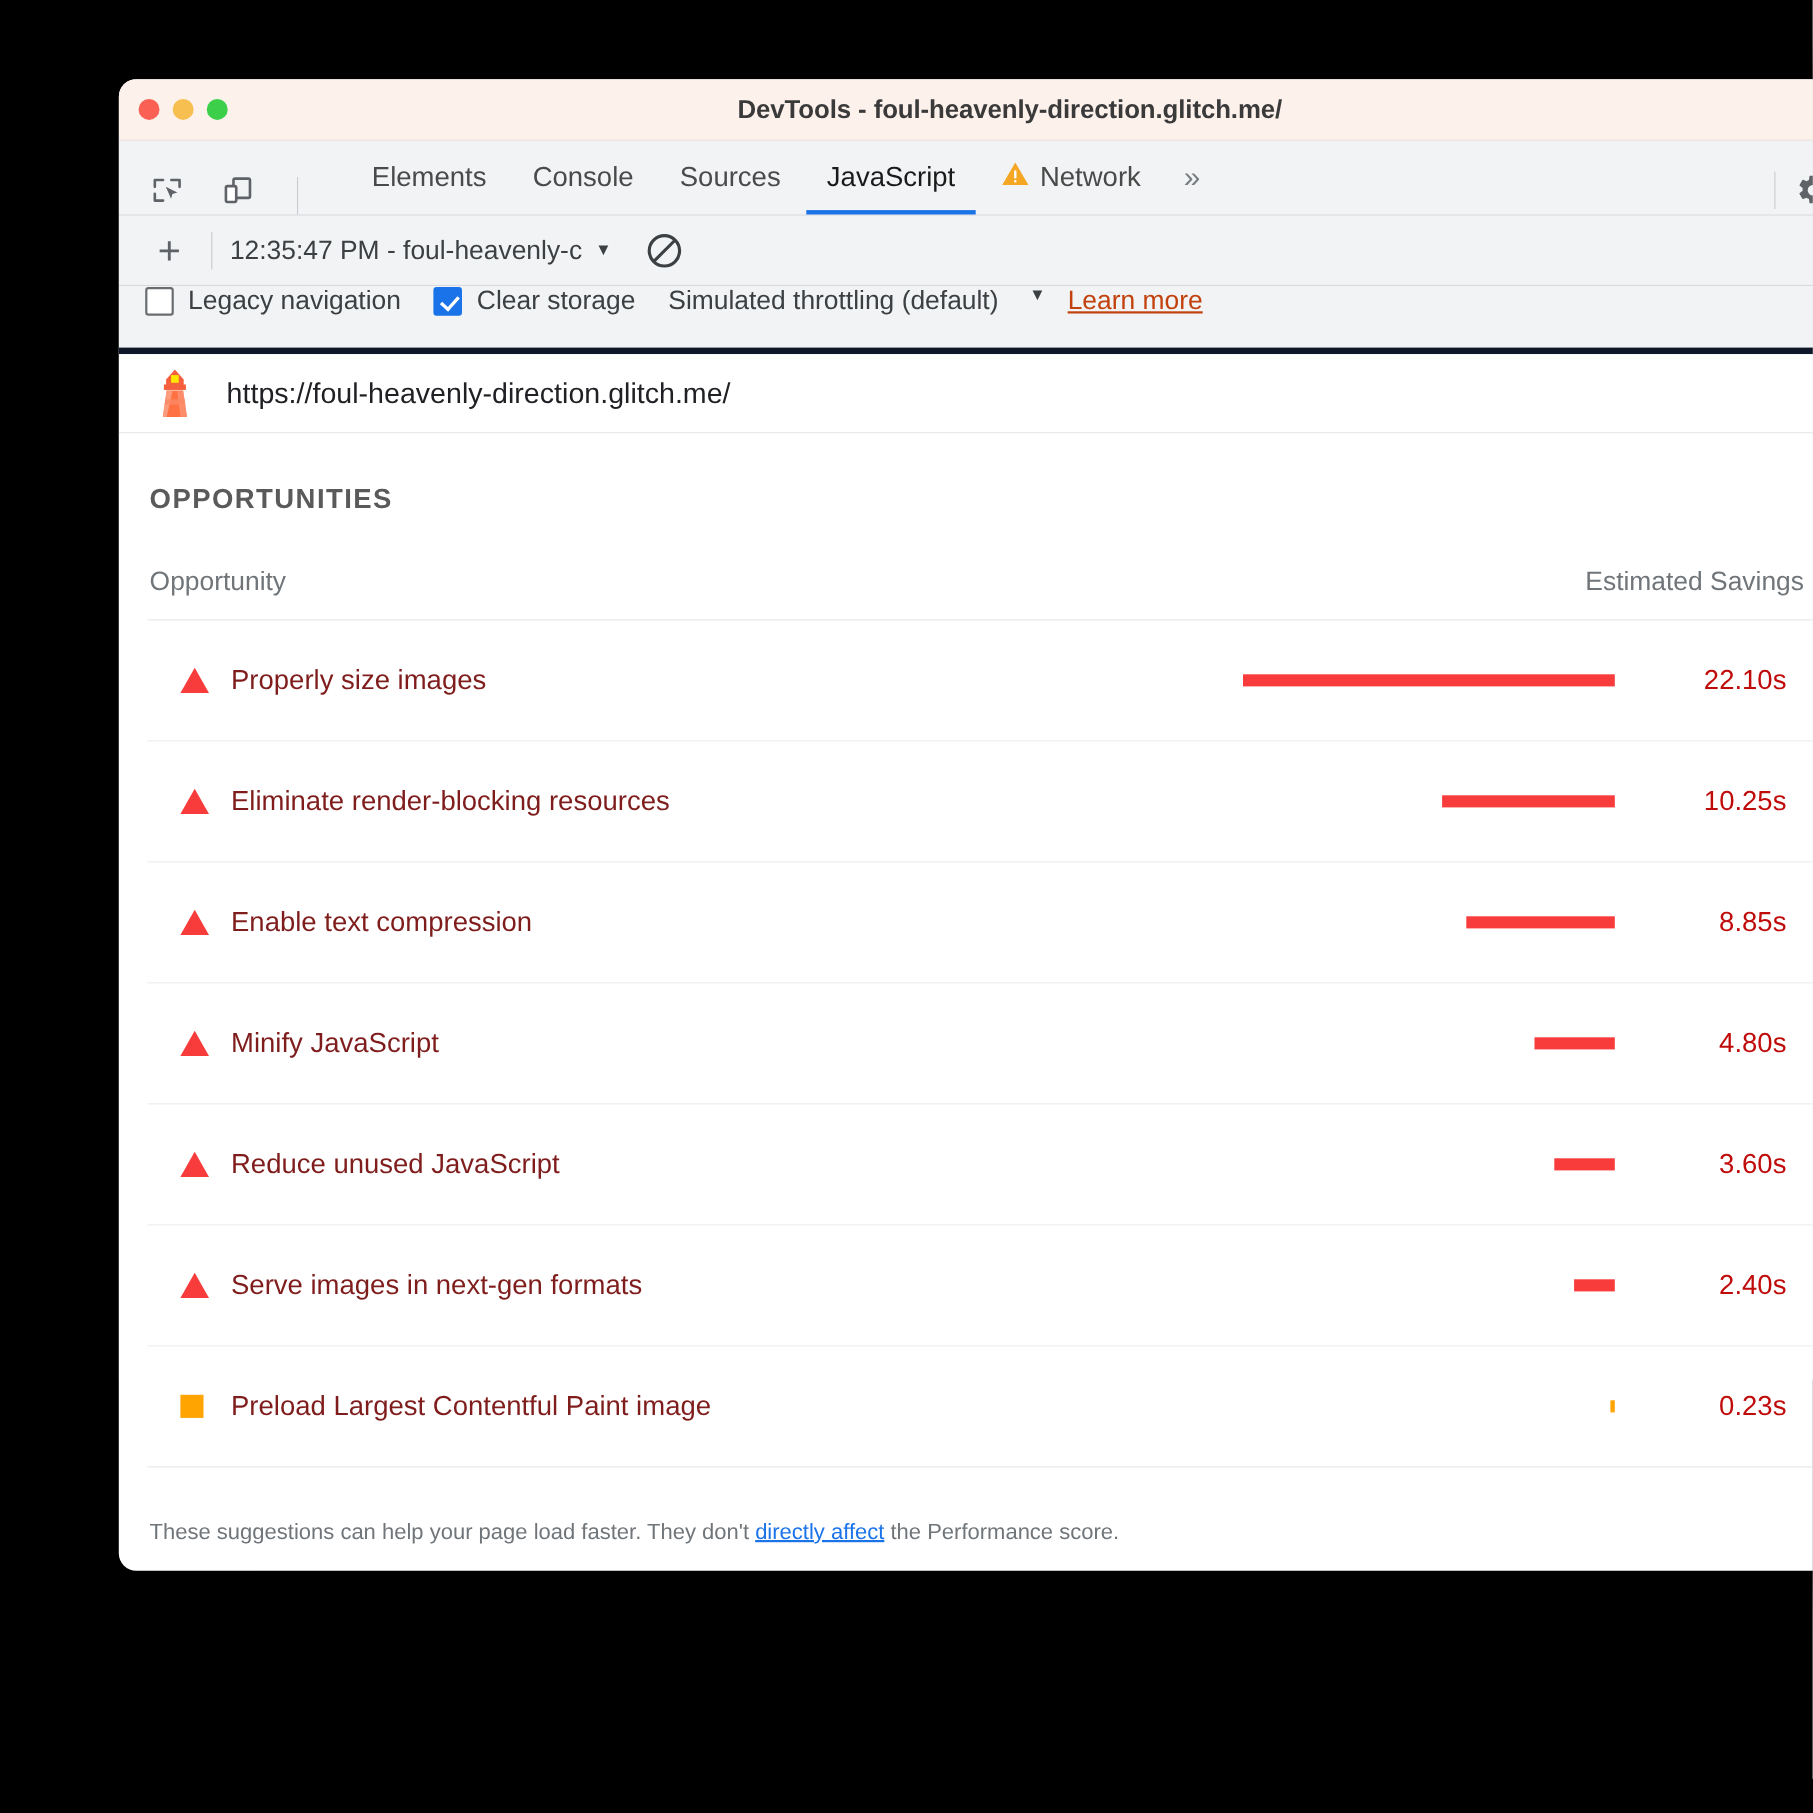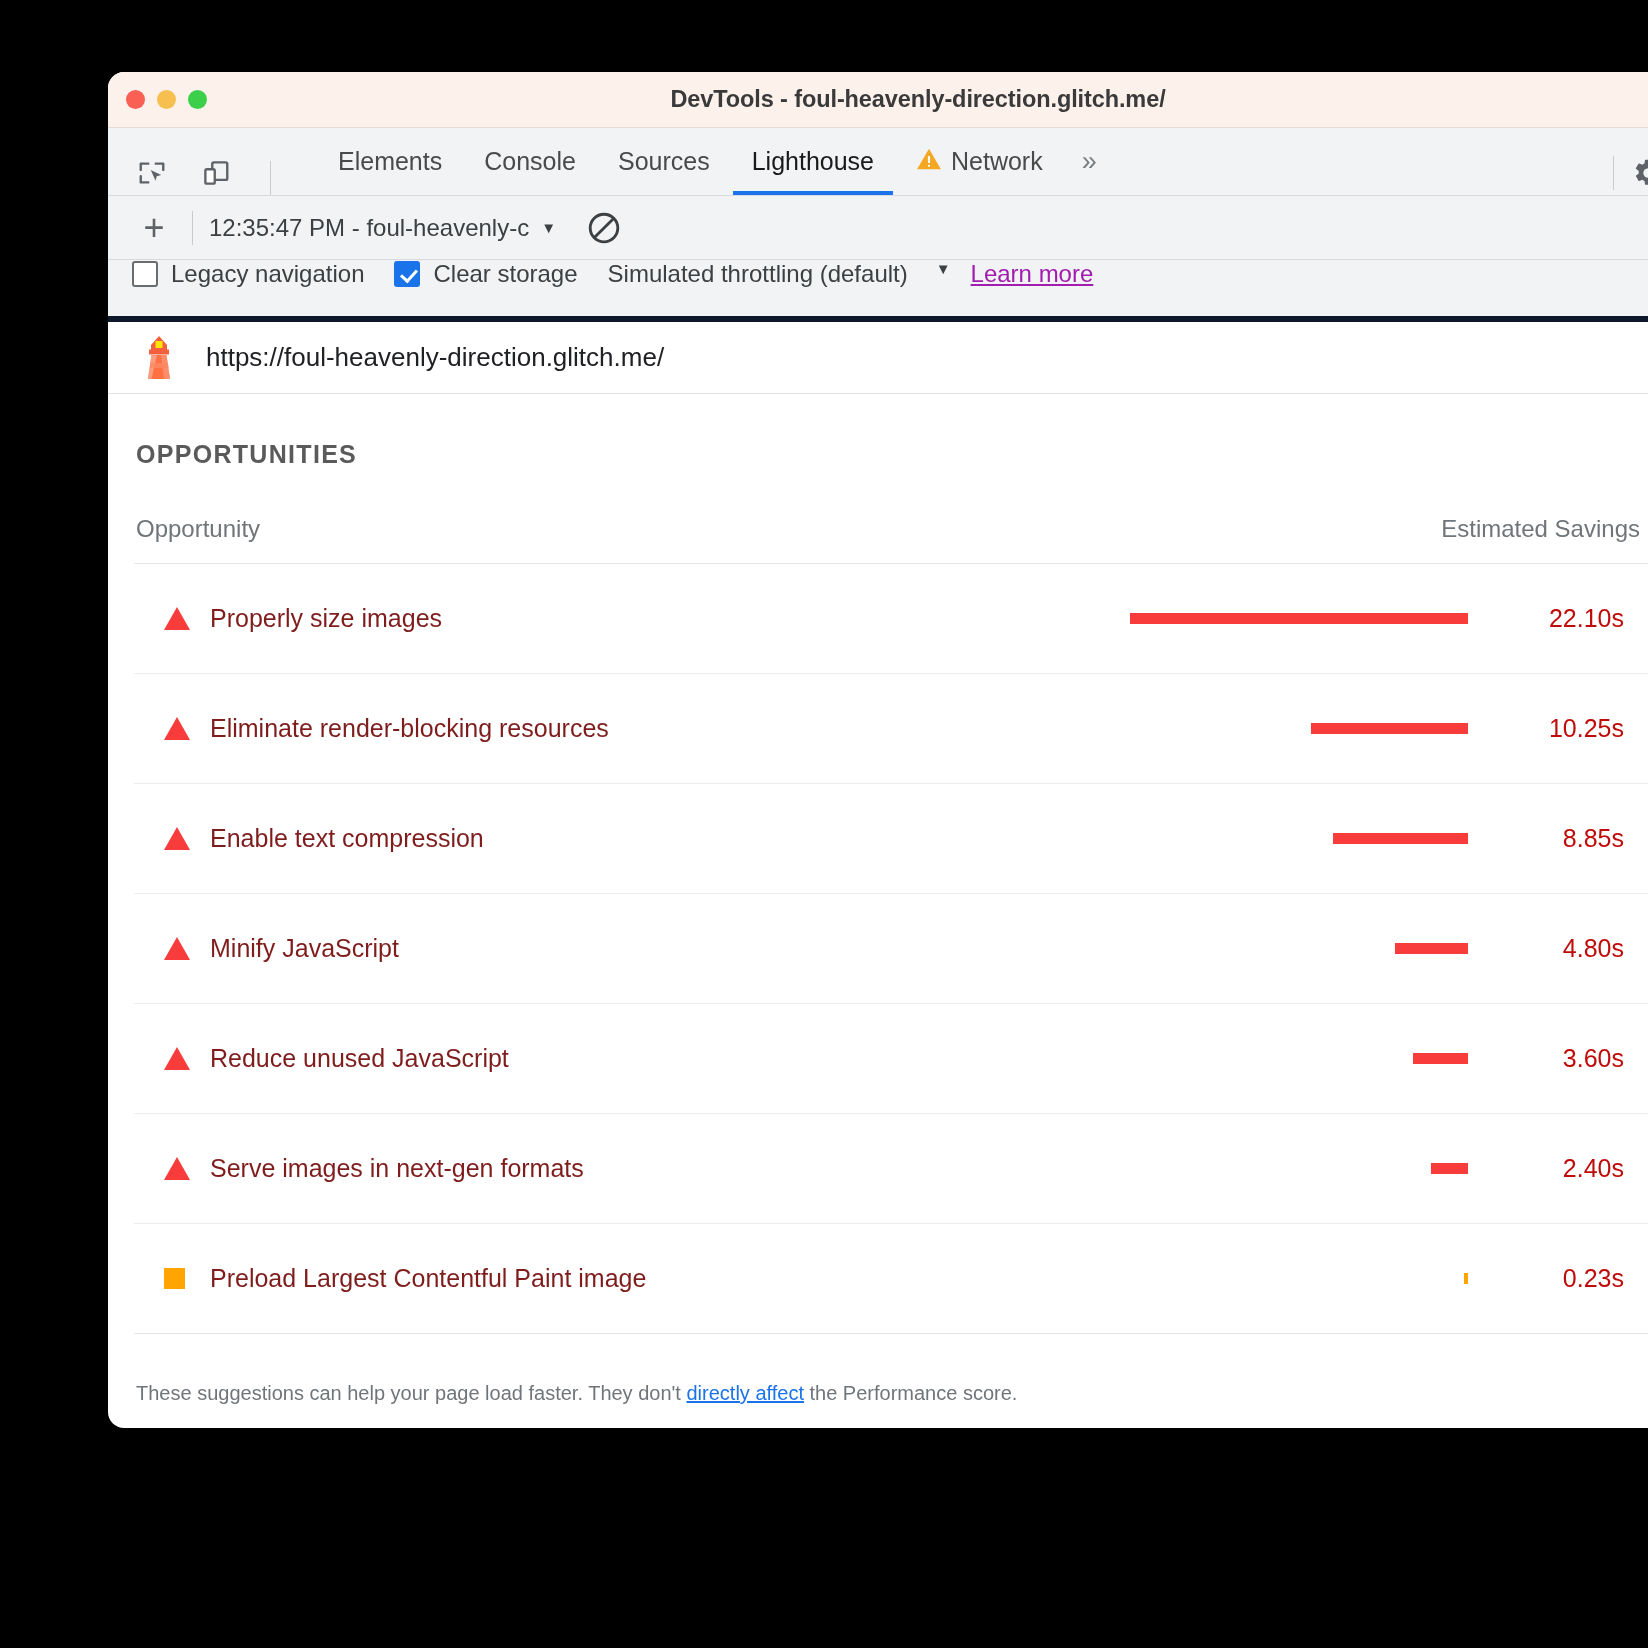--- a/index.html
+++ b/index.html
@@ -171,21 +171,21 @@
     content: "";
     position: absolute;
     left: 8px; top: 3px;
     width: 7px; height: 13px;
     border: solid #fff;
     border-width: 0 3px 3px 0;
     transform: rotate(42deg);
   }
   .throttle { margin-right: 28px; }
   .learn {
-    color: #a21caf;
+    color: #c2410c;
     text-decoration: underline;
     margin-left: 20px;
   }
 
   
   .urlrow {
     height: 72px;
     background: #ffffff;
     border-bottom: 1px solid #e0e0e0;
     display: flex; align-items: center;
@@ -321,21 +321,21 @@
         <div class="tab">
           <span>Elements</span>
         </div>
         <div class="tab">
           <span>Console</span>
         </div>
         <div class="tab">
           <span>Sources</span>
         </div>
         <div class="tab active">
-          <span>Lighthouse</span>
+          <span>JavaScript</span>
         </div>
         <div class="tab">
           <span class="warn-tri">
             <svg width="26" height="24" viewBox="0 0 24 22">
               <path d="M12 1.5L23 20.5H1z" fill="#f5a623"></path>
               <rect x="11" y="8" width="2" height="7" fill="#fff" rx="1"></rect>
               <rect x="11" y="16.3" width="2" height="2" fill="#fff" rx="1"></rect>
             </svg>
           </span>
           <span>Network</span>

